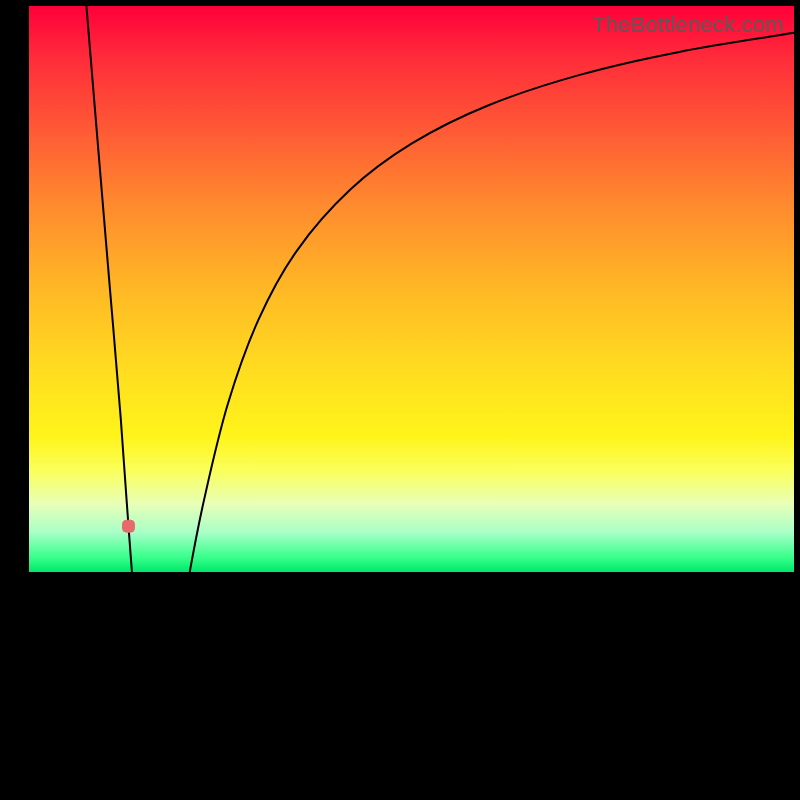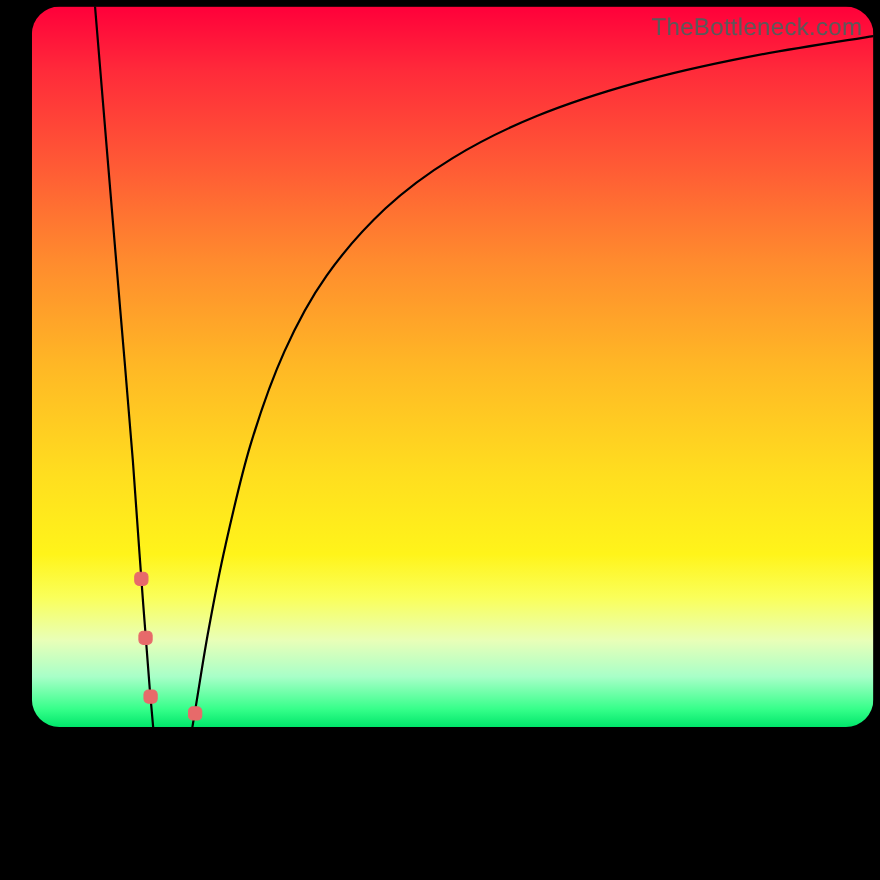--- a/index.html
+++ b/index.html
@@ -15,23 +15,22 @@
     position: relative;
     width: 800px;
     height: 800px;
     background: #000;
   }
   .plot-area {
     position: absolute;
     left: 29px;
     top: 6px;
     width: 765px;
-    height: 655px;
+    height: 566px;
     overflow: hidden;
-    border-radius: 25px;
   }
   .gradient {
     position: absolute;
     left: 0; top: 0; right: 0; bottom: 0;
     background: linear-gradient(
       to bottom,
       #ff003a 0%,
       #ff2b3a 9%,
       #ff5a35 22%,
       #ff8a2e 35%,

